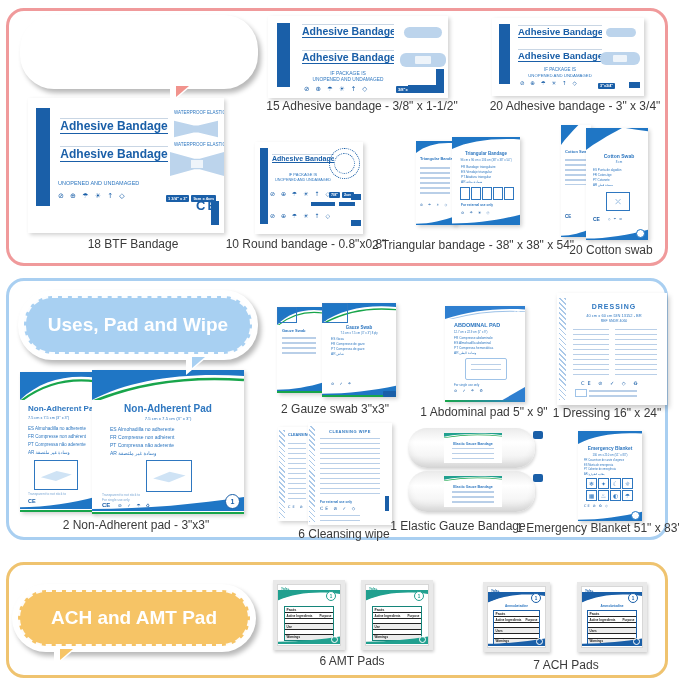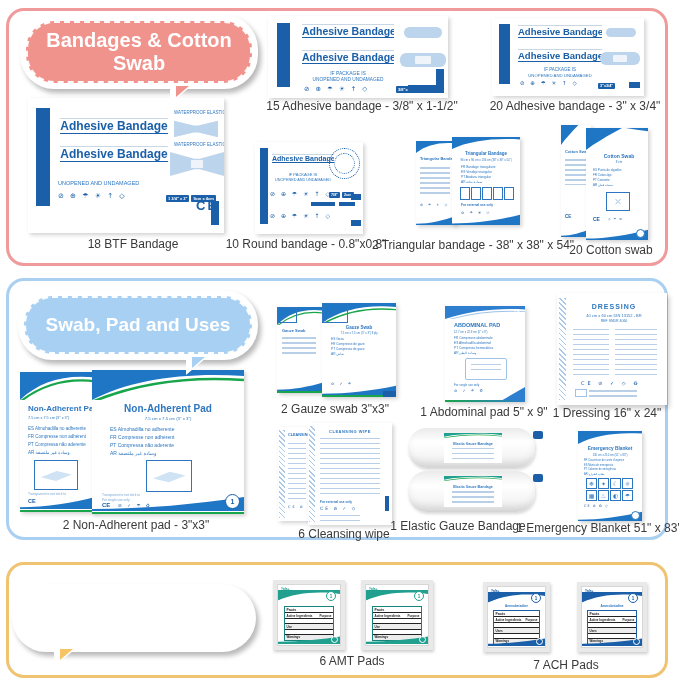--- a/index.html
+++ b/index.html
@@ -68,30 +68,30 @@
   .dj{font-family:"DejaVu Sans",sans-serif}
 </style>
 </head>
 <body>
 
 <div class="frame" style="left:6px;top:8px;width:656px;height:252px;border:3px solid var(--pinkb)"></div>
 <div class="frame" style="left:6px;top:278px;width:656px;height:256px;border:3px solid var(--blueb)"></div>
 <div class="frame" style="left:6px;top:562px;width:656px;height:110px;border:3px solid var(--yellb)"></div>
 
 <div class="bubble" style="left:20px;top:15px;width:226px;height:62px">
-  <div class="bubble-in" style="background:var(--pink);font-size:20px">Bandages &amp; Cotton Swab</div>
   <div class="tailw" style="bottom:-15px;left:150px"></div>
   <div class="taili" style="bottom:-8px;left:156px;border-color:var(--pink) transparent transparent transparent"></div>
 </div>
 <div class="bubble" style="left:18px;top:290px;width:228px;height:58px">
-  <div class="bubble-in" style="background:var(--bluebub);font-size:19px">Swab, Pad and Uses</div>
+  <div class="bubble-in" style="background:var(--bluebub);font-size:19px">Uses, Pad and Wipe</div>
   <div class="tailw" style="bottom:-15px;left:168px"></div>
   <div class="taili" style="bottom:-8px;left:174px;border-color:var(--bluebub) transparent transparent transparent"></div>
 </div>
 <div class="bubble" style="left:12px;top:584px;width:232px;height:56px">
+  <div class="bubble-in" style="background:var(--yell);font-size:19px">ACH and AMT Pad</div>
   <div class="tailw" style="bottom:-15px;left:42px"></div>
   <div class="taili" style="bottom:-8px;left:48px;border-color:var(--yell) transparent transparent transparent"></div>
 </div>
 
 <div class="pkg" style="left:268px;top:16px;width:180px;height:82px">
   <div class="vbar" style="left:9px;top:7px;width:13px;height:64px"></div>
   <div class="brand" style="left:34px;top:8px;width:92px;font-size:10.5px">Adhesive Bandage</div>
   <div class="strip" style="left:136px;top:11px;width:38px;height:11px"></div>
   <div class="brand" style="left:34px;top:34px;width:92px;font-size:10.5px">Adhesive Bandage</div>
   <div class="strip hole" style="left:132px;top:37px;width:46px;height:14px"></div>

